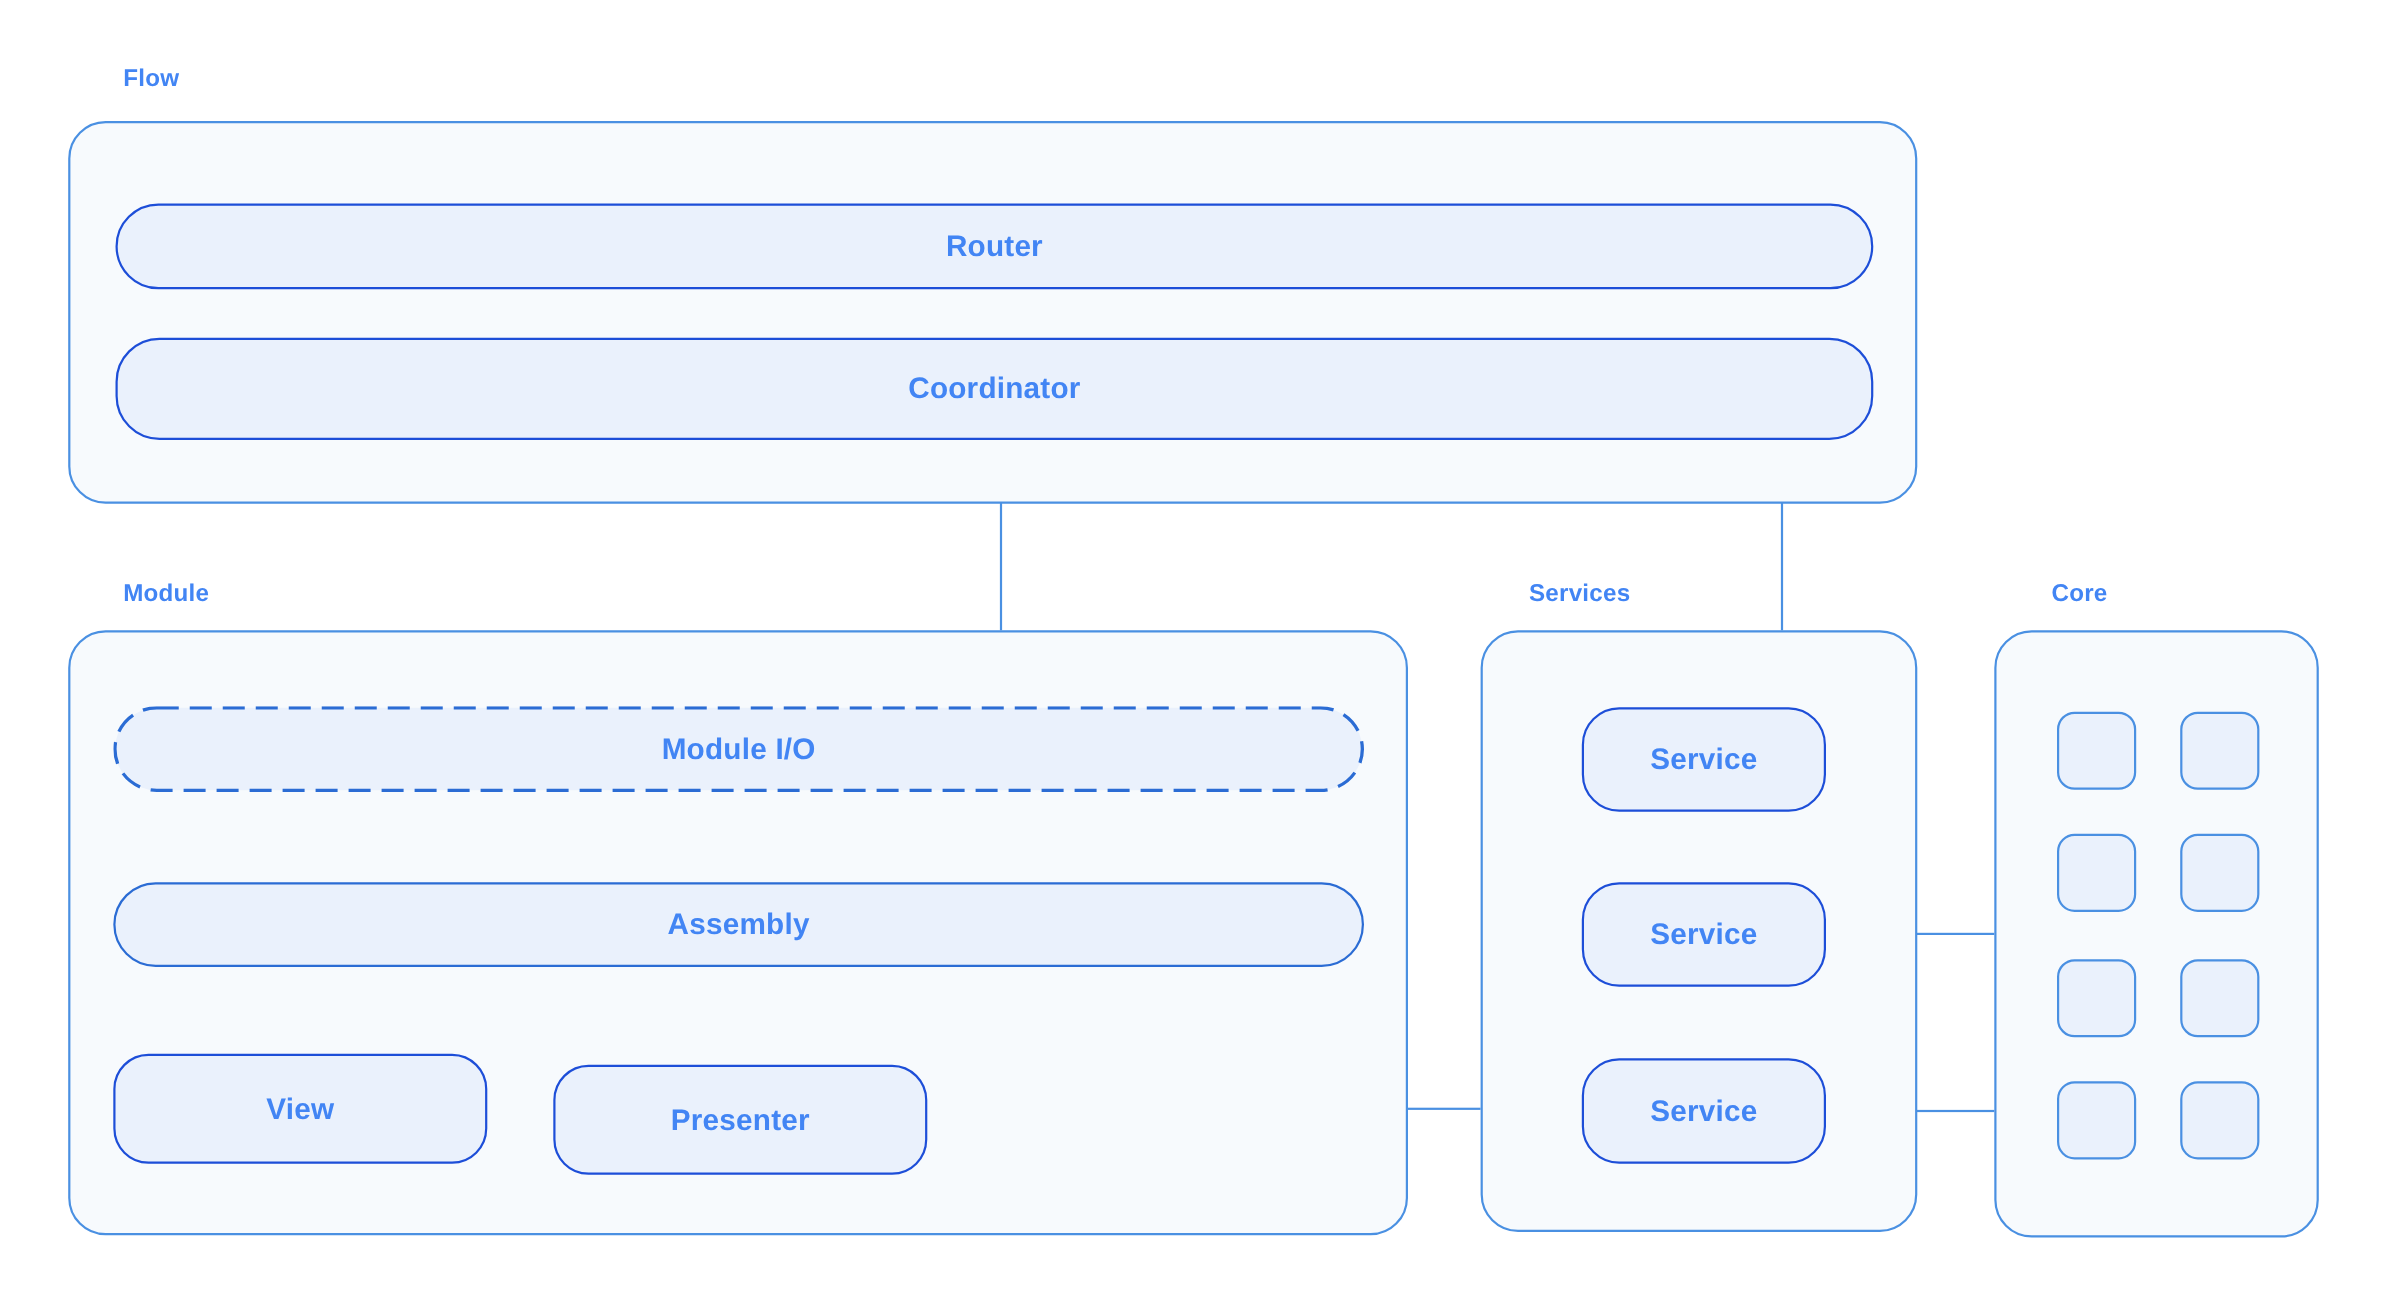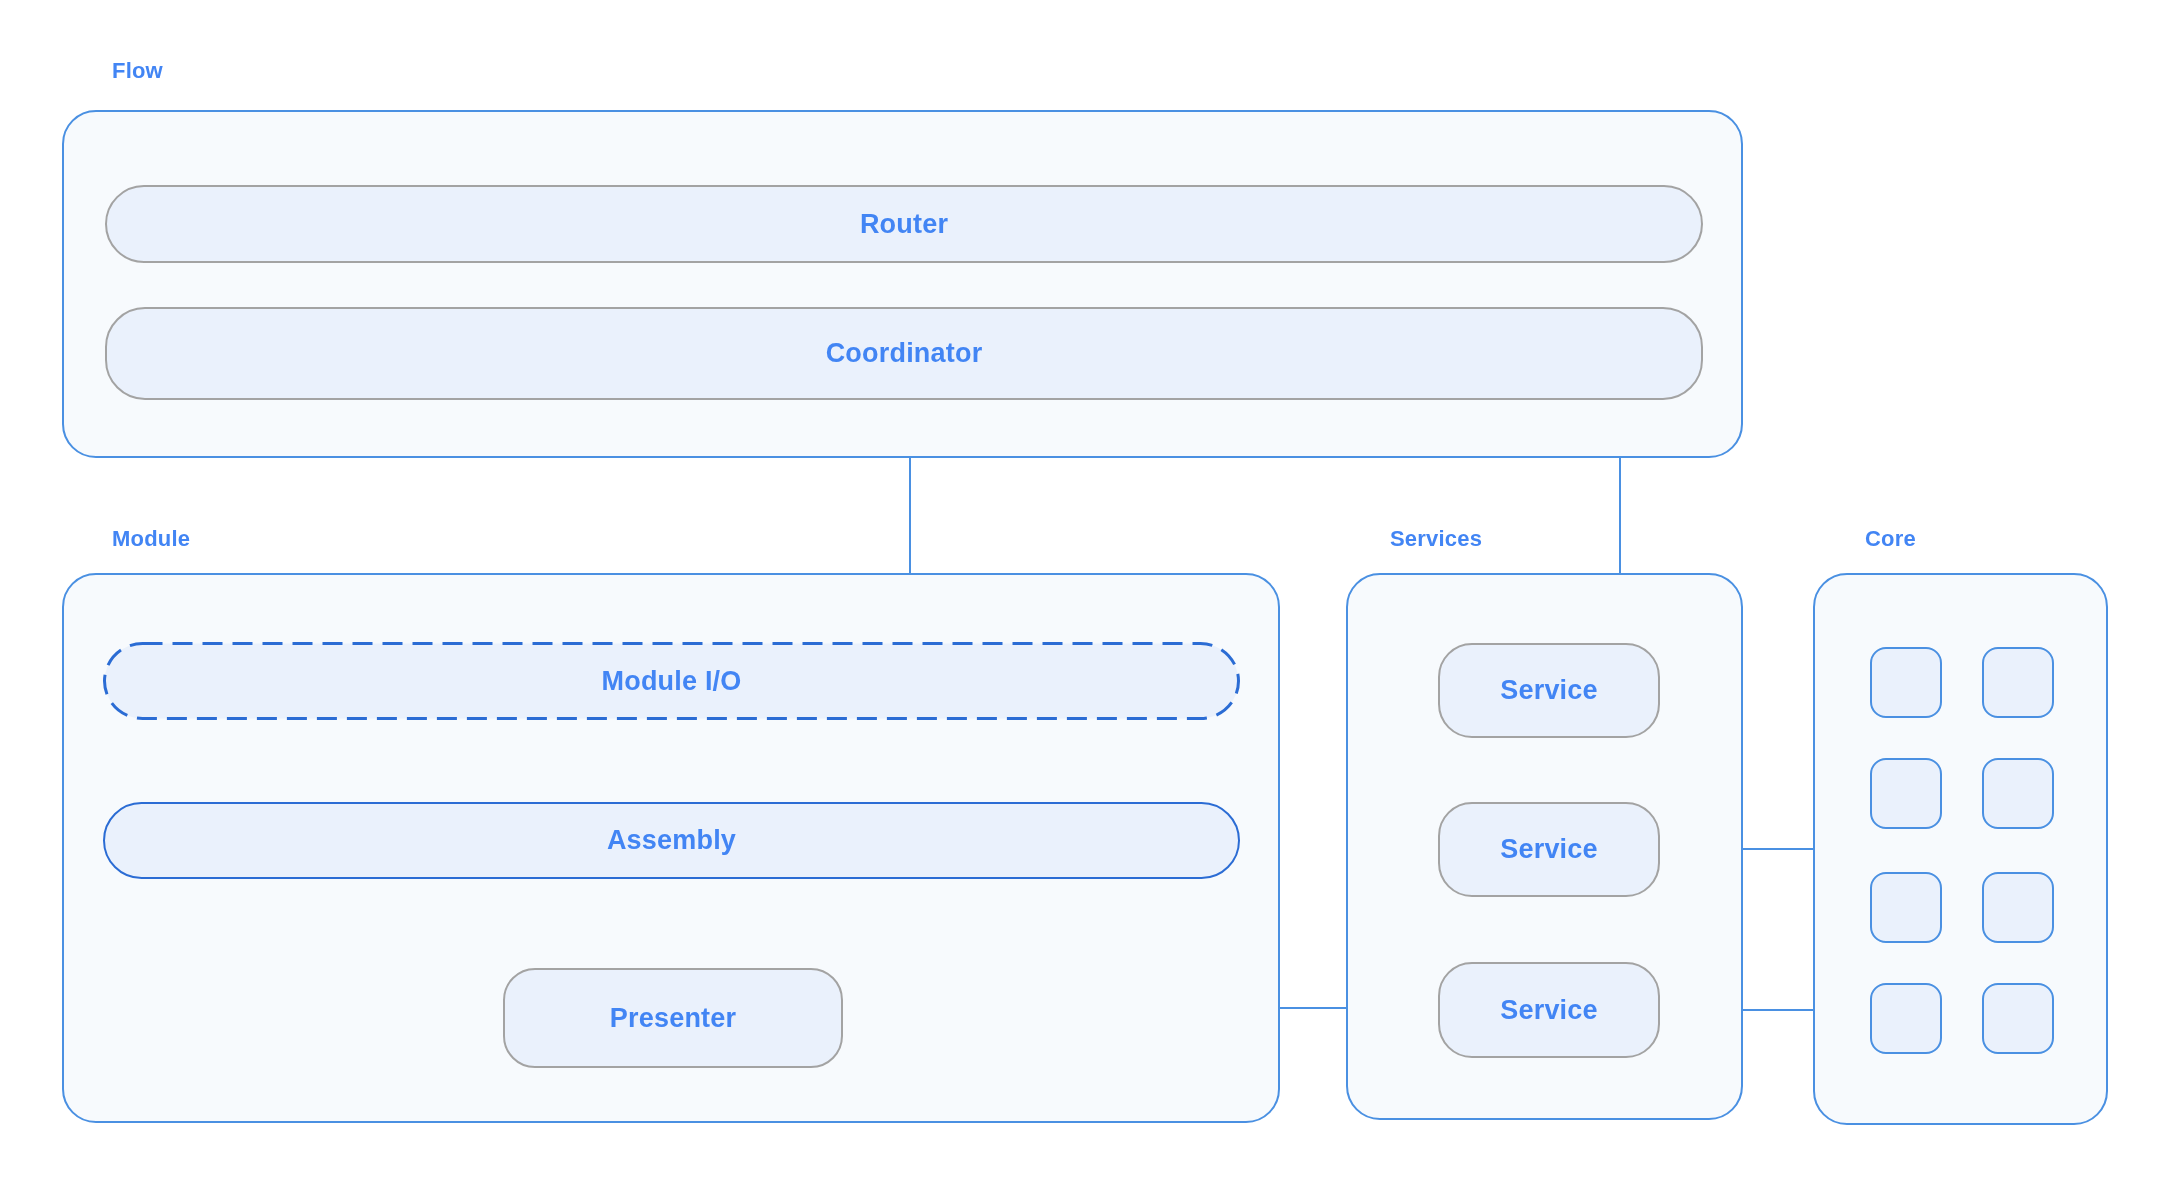--- a/index.html
+++ b/index.html
@@ -12,21 +12,21 @@
 
   .group-label {
     position: absolute; color: #4285F4; font-size: 22px; font-weight: 600;
     line-height: 30px; letter-spacing: 0.2px; white-space: nowrap;
   }
   .container {
     position: absolute; background: #F7FAFD; border: 2px solid #4A90E2;
     border-radius: 34px;
   }
   .node {
-    position: absolute; background: #EAF1FC; border: 2px solid #a3a3a3;
+    position: absolute; background: #EAF1FC; border: 2px solid #1d4ed8;
     display: flex; align-items: center; justify-content: center;
     color: #4285F4; font-size: 27px; font-weight: 600; letter-spacing: 0.2px;
   }
   .pill   { border-radius: 40px; }
   .box    { border-radius: 32px; }
   .spill  { border-radius: 34px; }
   .strong { border-color: #2B6CD4; border-width: 2.5px; }
   .dashed-node { border: none; background: transparent; }
   .dashed-node svg { position: absolute; left: 0; top: 0; }
   .dashed-node .lbl { position: relative; z-index: 1; }
@@ -70,20 +70,23 @@
     <span>Assembly</span>
   </div>
 
   <div class="node pill dashed-node" style="left:103px; top:642px; width:1137px; height:78px;">
     <svg width="1137" height="78" viewBox="0 0 1137 78">
       <rect x="1.5" y="1.5" width="1134" height="75" rx="38" ry="38" fill="#EAF1FC" stroke="#2B6CD4" stroke-width="3" stroke-dasharray="20 10"></rect>
     </svg>
     <span class="lbl">Module I/O</span>
   </div>
 
+  <div class="node box" style="left:103px; top:958px; width:340px; height:100px;">
+    <span>View</span>
+  </div>
   <div class="node box" style="left:503px; top:958px; width:340px; height:100px;margin-top:10px;">
     <span>Presenter</span>
   </div>
 
   <div class="container" style="left:1346px; top:573px; width:397px; height:547px;"></div>
   <div class="node spill" style="left:1438px; top:643px; width:222px; height:95px;">
     <span>Service</span>
   </div>
   <div class="node spill" style="left:1438px; top:802px; width:222px; height:95px;">
     <span>Service</span>

